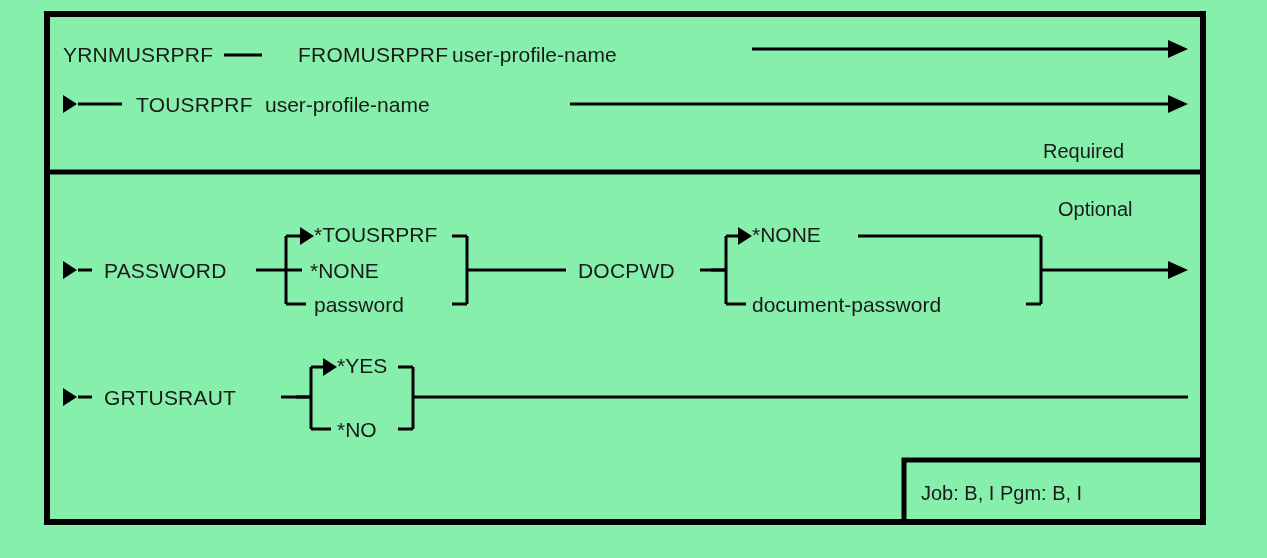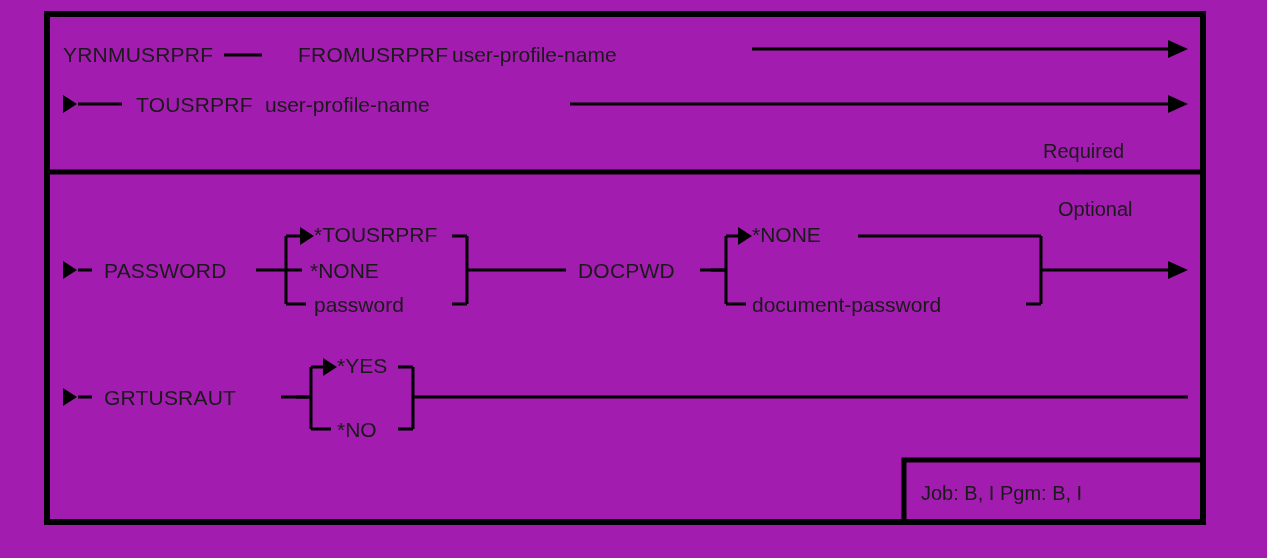--- a/index.html
+++ b/index.html
@@ -4,21 +4,21 @@
 <style>
   html, body {
     margin: 0;
     padding: 0;
     background: #ffffff;
   }
   #page {
     position: relative;
     width: 1267px;
     height: 558px;
-    background: #a21caf;
+    background: #86efac;
     font-family: "Liberation Sans", sans-serif;
     overflow: hidden;
   }
   svg#diagram {
     position: absolute;
     left: 0;
     top: 0;
     width: 1267px;
     height: 558px;
     display: block;

